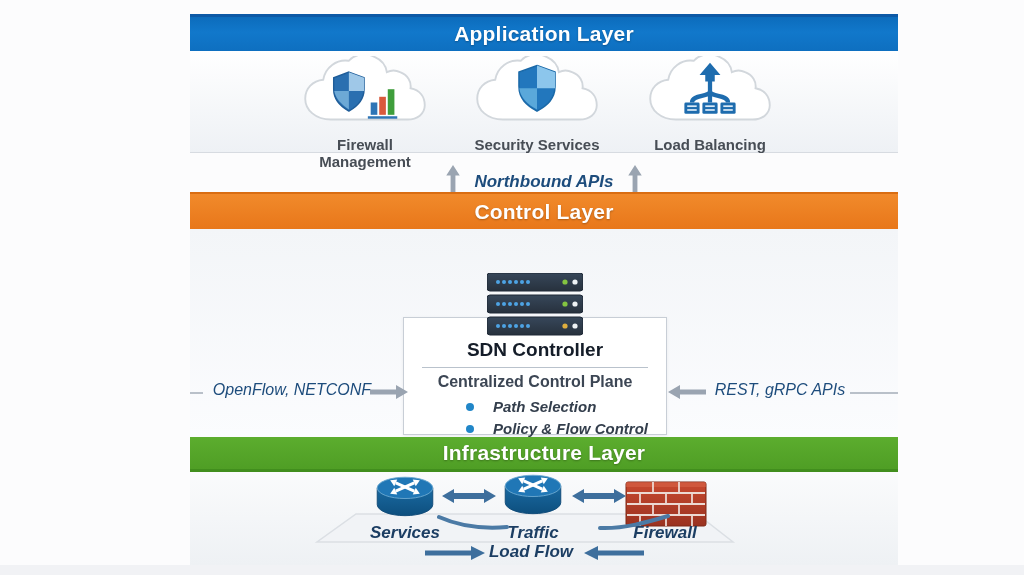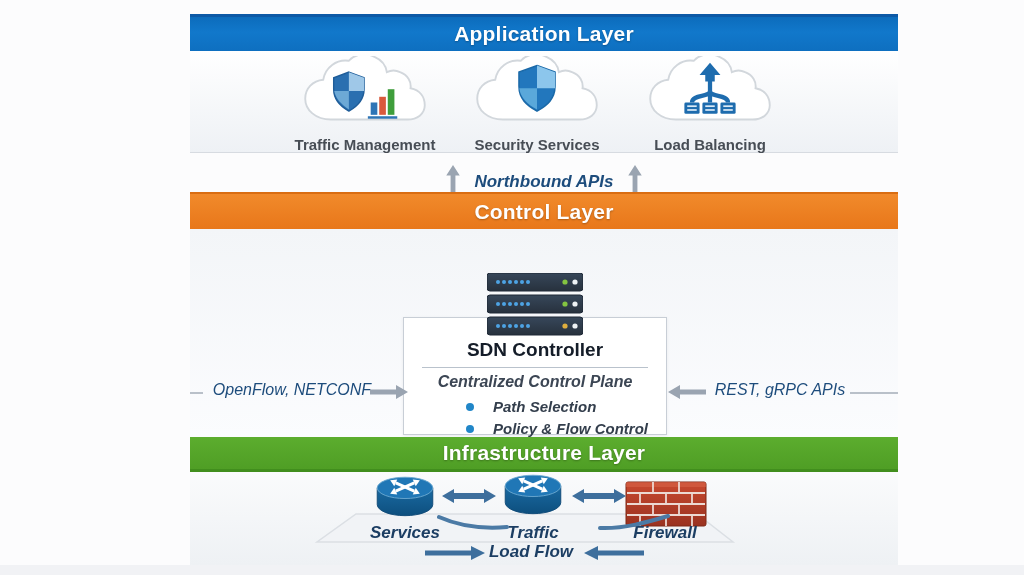--- a/index.html
+++ b/index.html
@@ -32,21 +32,21 @@
           display:flex;align-items:flex-end;justify-content:center;gap:14px;}
   .api-label{font-size:17px;font-style:italic;font-weight:700;color:#1d4c7c;white-space:nowrap;}
   .side-api{font-size:16px;font-style:italic;font-weight:400;color:#1d4c7c;white-space:nowrap;text-align:center;}
   .hline{position:absolute;height:2px;background:#b9c0c9;}
 
   
   .sdn-box{position:absolute;left:213px;top:88px;width:264px;height:118px;background:#fff;
            border:1px solid #c8ced6;box-shadow:0 1px 3px rgba(40,50,70,.08);box-sizing:border-box;}
   .sdn-title{margin-top:21px;text-align:center;font-size:19px;font-weight:700;color:#141c28;}
   .sdn-divider{height:1px;background:#b9c2cc;margin:6px 18px 5px 18px;}
-  .sdn-sub{text-align:center;font-size:16px;font-style:italic;font-weight:600;color:#3c4654;}
+  .sdn-sub{text-align:center;font-size:16px;font-weight:600;color:#3c4654;}
   .sdn-bullets{margin:5px 0 0 62px;padding:0;list-style:none;}
   .sdn-bullets li{display:flex;align-items:center;gap:19px;font-size:15px;font-style:italic;
                   font-weight:600;color:#333e4c;line-height:22px;}
   .bullet-dot{width:8px;height:8px;border-radius:50%;background:#2186c8;flex:0 0 aupx;flex-shrink:0;}
 
   
   .dev-label{position:absolute;width:120px;text-align:center;font-size:17px;font-style:italic;
              font-weight:700;color:#1c3e63;}
   .flow-label{position:absolute;width:130px;text-align:center;font-size:17px;font-style:italic;
               font-weight:700;color:#1c3e63;}
@@ -86,21 +86,21 @@
           <g transform="translate(36,16)">
             <path d="M17 1 L33 7 V19 C33 30 26 37 17 42 C8 37 1 30 1 19 V7 Z" fill="#2a6fb0" stroke="#1f5d99" stroke-width="1.5"></path>
             <path d="M17 1 L33 7 V21 H17 Z" fill="#9fc8e8"></path>
             <path d="M17 21 H1.6 C3 29 9 35 17 40.5 Z" fill="#6da9d6"></path>
             <rect x="40" y="33" width="7" height="13" fill="#2e75b6"></rect>
             <rect x="49" y="27" width="7" height="19" fill="#d9593c"></rect>
             <rect x="58" y="19" width="7" height="27" fill="#3f9e3c"></rect>
             <rect x="37" y="47.5" width="31" height="2.6" fill="#2e75b6"></rect>
           </g>
         </svg>
-        <div class="cloud-label">Traffic Management</div>
+        <div class="cloud-label">Firewall Management</div>
       </div>
 
       <div class="cloud-item" style="left:272px">
         <svg width="140" height="74" viewBox="0 0 140 78">
           <path d="M34 67 C18 67 7 57 7 45 C7 34 15 26 26 25 C28 12 40 3 53 5 C59 -2 71 -4 80 1 C87 4 92 10 93 17 C97 15 103 15 107 17 C115 20 119 27 118 34 C128 36 133 43 133 52 C133 61 125 67 115 67 Z" fill="#ffffff" stroke="#d2d7dc" stroke-width="2"></path>
           <g transform="translate(50,9)">
             <path d="M20 1 L39 8 V23 C39 36 31 43 20 49 C9 43 1 36 1 23 V8 Z" fill="#2277bd" stroke="#1a69a8" stroke-width="1.6"></path>
             <path d="M20 1 L39 8 V25 H20 Z" fill="#8cc6ec"></path>
             <path d="M20 25 H1.3 C2.5 35 10 42 20 47.5 Z" fill="#5aa8da"></path>
           </g>

